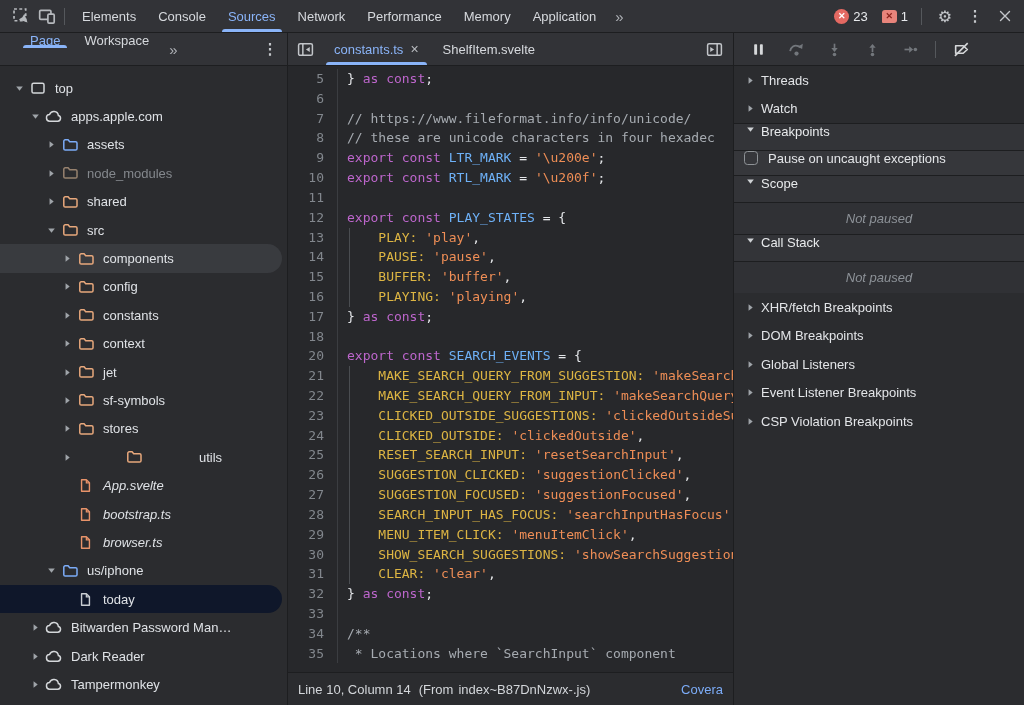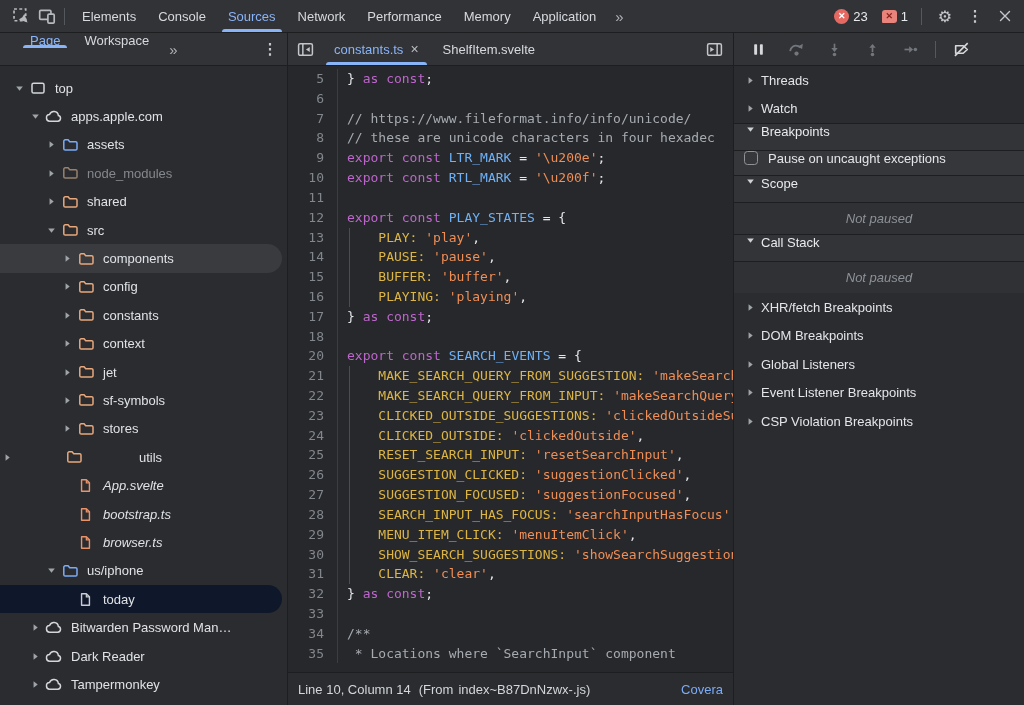--- a/index.html
+++ b/index.html
@@ -356,21 +356,21 @@
                 <path d="M5.2 3.2 L11.2 8 L5.2 12.8 Z" fill="currentColor"></path>
               </svg>
             </span>
             <span class="ticon ic-folder">
               <svg width="16" height="16" viewBox="0 0 16 16">
                 <path d="M1.8 4.2 a1.4 1.4 0 0 1 1.4 -1.4 h2.9 l1.6 1.9 h5.9 a1.4 1.4 0 0 1 1.4 1.4 v5.6 a1.4 1.4 0 0 1 -1.4 1.4 H3.2 a1.4 1.4 0 0 1 -1.4 -1.4 Z" fill="none" stroke="currentColor" stroke-width="1.5" stroke-linejoin="round"></path>
               </svg>
             </span>
             <span class="tlabel">stores</span>
           </div>
-          <div class="tree-row" style=" gap: 48px;">
+          <div class="tree-row" style="padding-left: 60px; gap: 48px;">
             <span class="twisty">
               <svg width="11" height="11" viewBox="0 0 16 16">
                 <path d="M5.2 3.2 L11.2 8 L5.2 12.8 Z" fill="currentColor"></path>
               </svg>
             </span>
             <span class="ticon ic-folder">
               <svg width="16" height="16" viewBox="0 0 16 16">
                 <path d="M1.8 4.2 a1.4 1.4 0 0 1 1.4 -1.4 h2.9 l1.6 1.9 h5.9 a1.4 1.4 0 0 1 1.4 1.4 v5.6 a1.4 1.4 0 0 1 -1.4 1.4 H3.2 a1.4 1.4 0 0 1 -1.4 -1.4 Z" fill="none" stroke="currentColor" stroke-width="1.5" stroke-linejoin="round"></path>
               </svg>
             </span>

